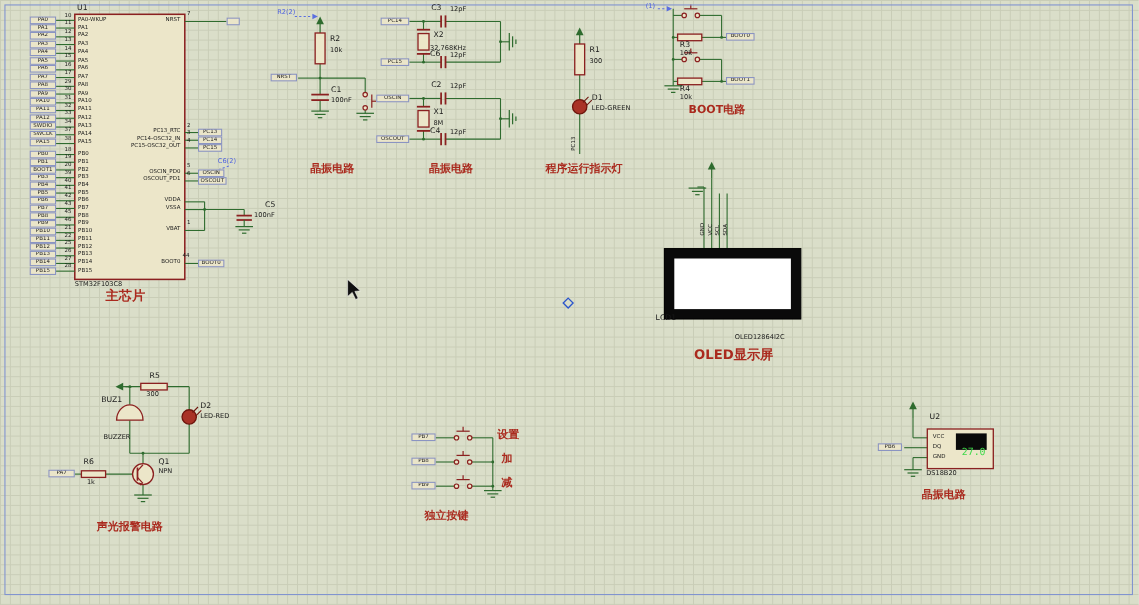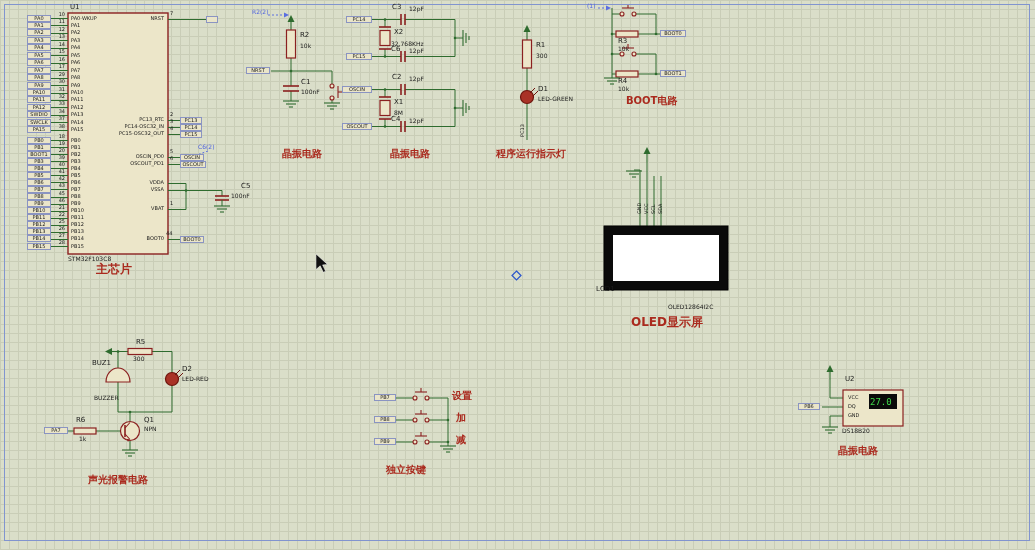--- a/index.html
+++ b/index.html
@@ -21,21 +21,21 @@
   .rt12{font-size:12px;line-height:13px;}
   .keylbl{position:absolute;white-space:nowrap;color:#aa2a1e;font-weight:bold;font-size:10px;line-height:11px;}
   .term{position:absolute;box-sizing:border-box;height:7px;border:1px solid #8a94c2;background:#eae5c9;
         font-size:5px;line-height:5px;text-align:center;color:#1a1a1a;overflow:hidden;}
   .hw{position:absolute;height:1px;background:#2e6b2e;}
   .rname{position:absolute;width:60px;text-align:right;font-size:5px;line-height:5px;color:#1a1a1a;}
   .pnum{position:absolute;width:12px;text-align:right;font-size:5px;line-height:5px;color:#1a1a1a;}
   .pname{position:absolute;font-size:5px;line-height:5px;color:#1a1a1a;white-space:nowrap;}
   .vlab{position:absolute;font-size:5px;line-height:5px;color:#1a1a1a;white-space:nowrap;
         transform:rotate(-90deg);transform-origin:0 0;}
-  .disp{position:absolute;left:870px;top:397px;width:26px;text-align:left;
+  .disp{position:absolute;left:870px;top:407px;width:26px;text-align:right;
         font-family:"DejaVu Sans Mono",monospace;font-size:9px;line-height:10px;color:#3fd94a;}
   #gfx .w{stroke:#2e6b2e;stroke-width:1;fill:none;}
   #gfx .cmp{stroke:#8b2020;stroke-width:1.2;fill:#ece6c9;}
   #gfx .cl{stroke:#8b2020;stroke-width:1.6;fill:none;}
   #gfx .thin{stroke:#8b2020;stroke-width:1.1;fill:none;}
   #gfx .gl{stroke:#2e6b2e;stroke-width:1.1;fill:none;}
   #gfx .dot{fill:#2e6b2e;stroke:none;}
   #gfx .ph{fill:#2e6b2e;stroke:none;}
   #gfx .pb{stroke:#5b6fe0;stroke-width:1;stroke-dasharray:2,2;fill:none;}
   #gfx .pbh{fill:#5b6fe0;stroke:none;}

